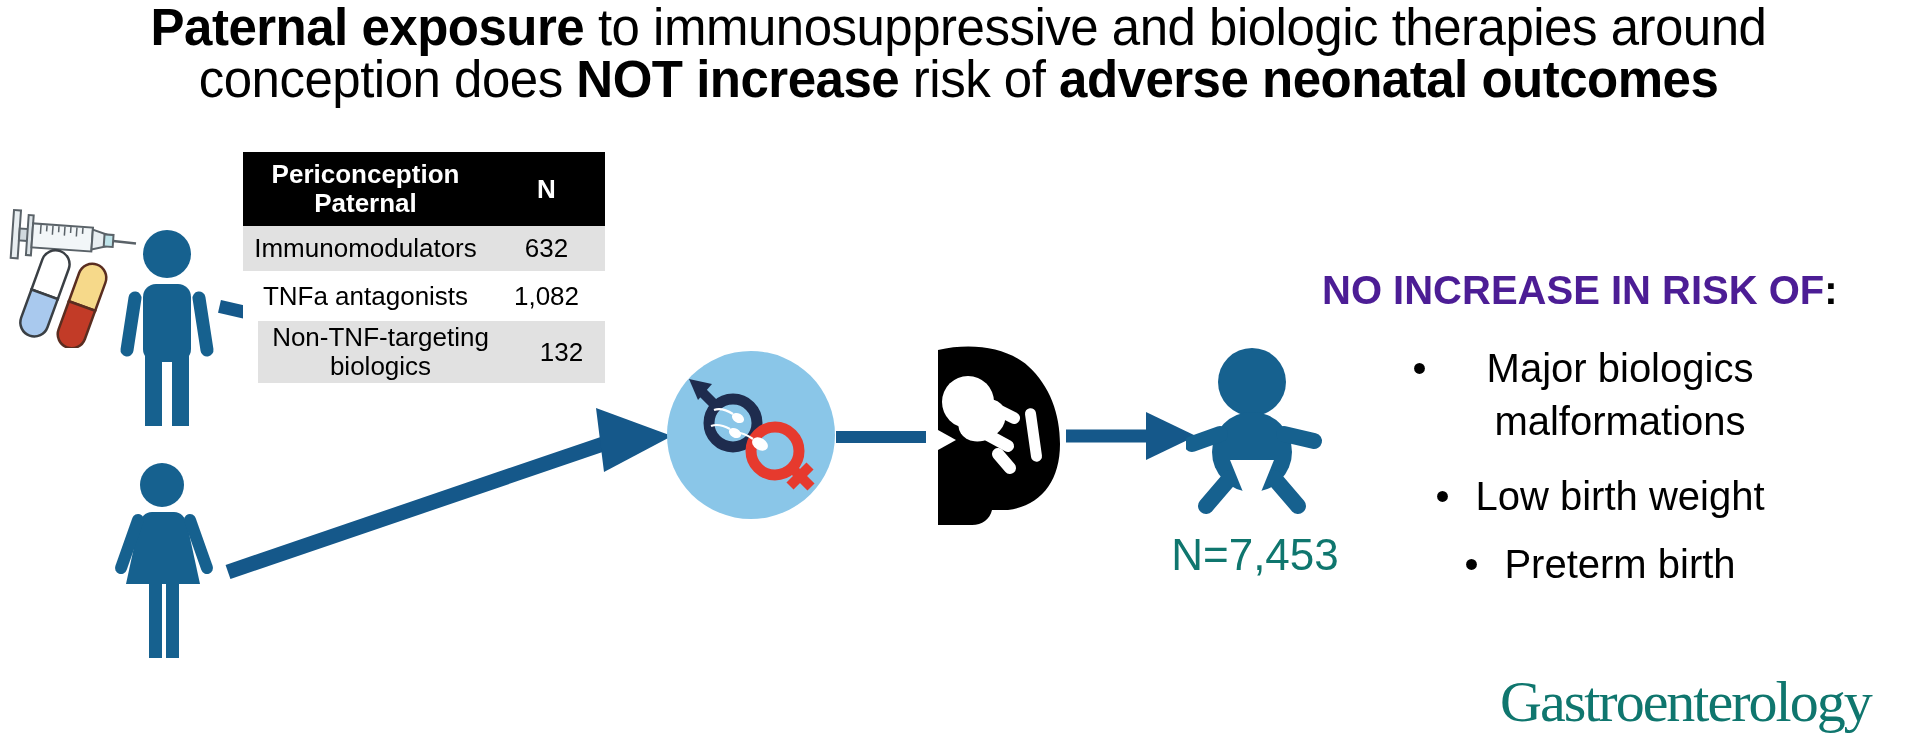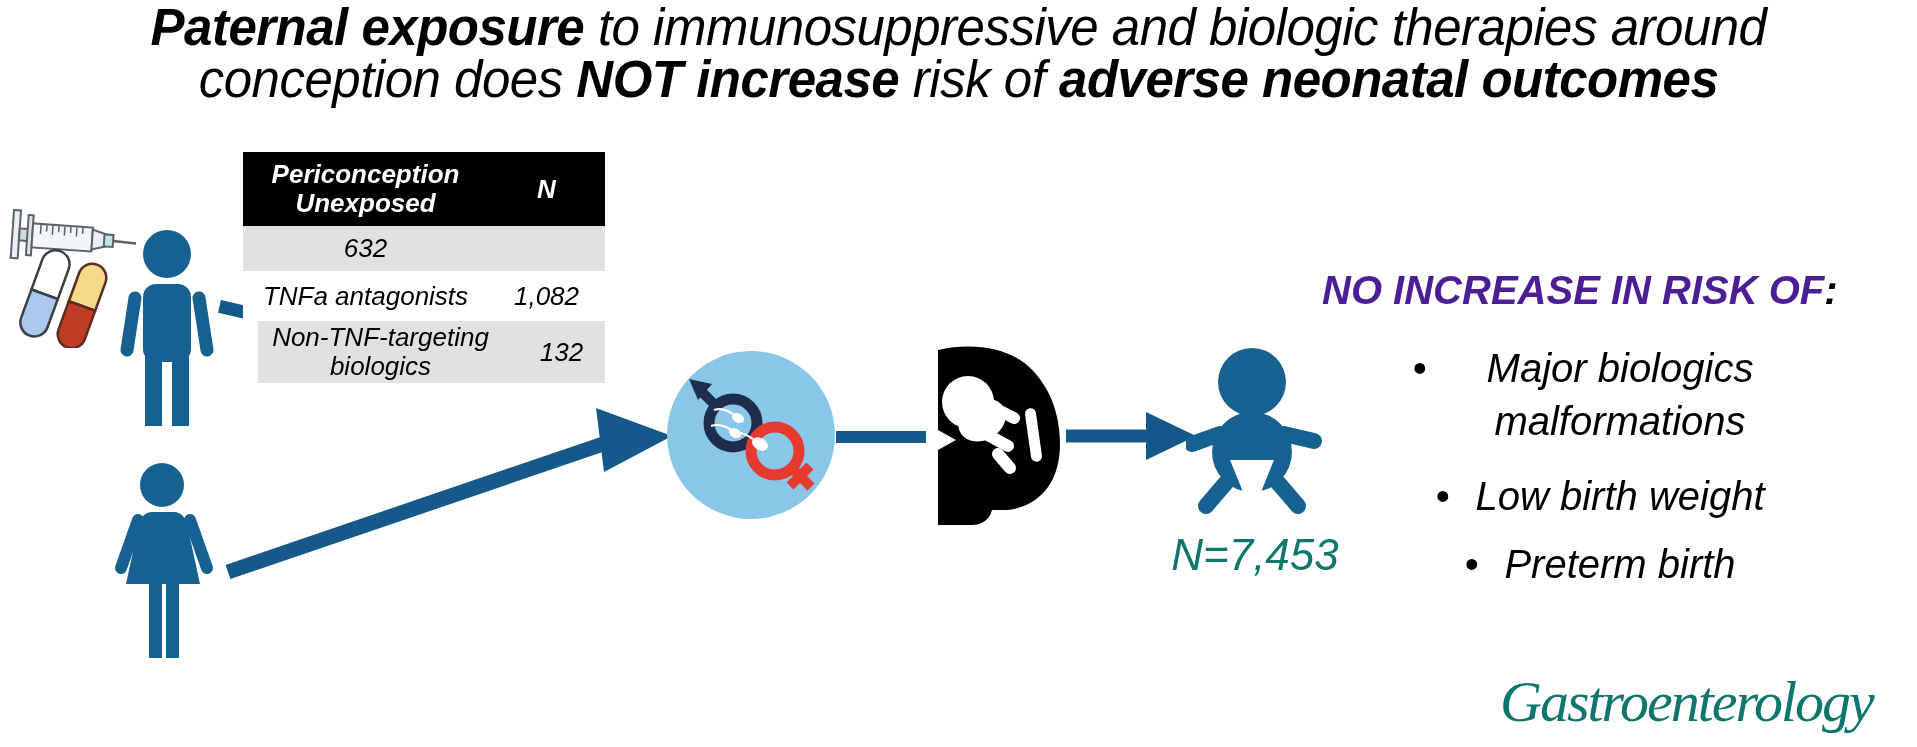--- a/index.html
+++ b/index.html
@@ -1,18 +1,18 @@
 <!DOCTYPE html>
 <html><head>
 <meta charset="utf-8">
 <style>
   html,body{margin:0;padding:0;background:#fff;}
   #canvas{
     position:relative;width:1912px;height:747px;background:#ffffff;overflow:hidden;
-    font-family:"Liberation Sans", sans-serif;color:#000;font-style:italic;
+    font-family:"Liberation Sans", sans-serif;color:#000;
   }
   
   .title{position:absolute;top:2px;left:0;width:1917px;text-align:center;
     font-size:51px;line-height:52px;letter-spacing:-0.5px;color:#000;}
   .title .b{font-weight:bold;}
   
   .xtable{position:absolute;left:243px;top:152px;width:362px;font-size:26px;line-height:29px;}
   .t-head{background:#000;color:#fff;font-weight:bold;display:grid;grid-template-columns:245px 117px;
     align-items:center;min-height:74px;text-align:center;}
   .t-head .c1{padding:4px 10px;}
@@ -105,24 +105,25 @@
       <rect x="56" y="120" width="17" height="78"></rect>
     </g>
     <g stroke="#16618f" stroke-width="13" stroke-linecap="round">
       <line x1="19" y1="70" x2="11" y2="122"></line>
       <line x1="83" y1="70" x2="91" y2="122"></line>
     </g>
   </svg>
 
   <div class="xtable">
     <div class="t-head">
-      <div class="c1">Periconception Unexposed</div>
+      <div class="c1">Periconception Paternal</div>
       <div class="c2">N</div>
     </div>
     <div class="t-row">
+      <div class="c1">Immunomodulators</div>
       <div class="c2">632</div>
     </div>
     <div class="t-row">
       <div class="c1">TNFa antagonists</div>
       <div class="c2">1,082</div>
     </div>
     <div class="t-row">
       <div class="c1">Non-TNF-targeting biologics</div>
       <div class="c2">132</div>
     </div>

